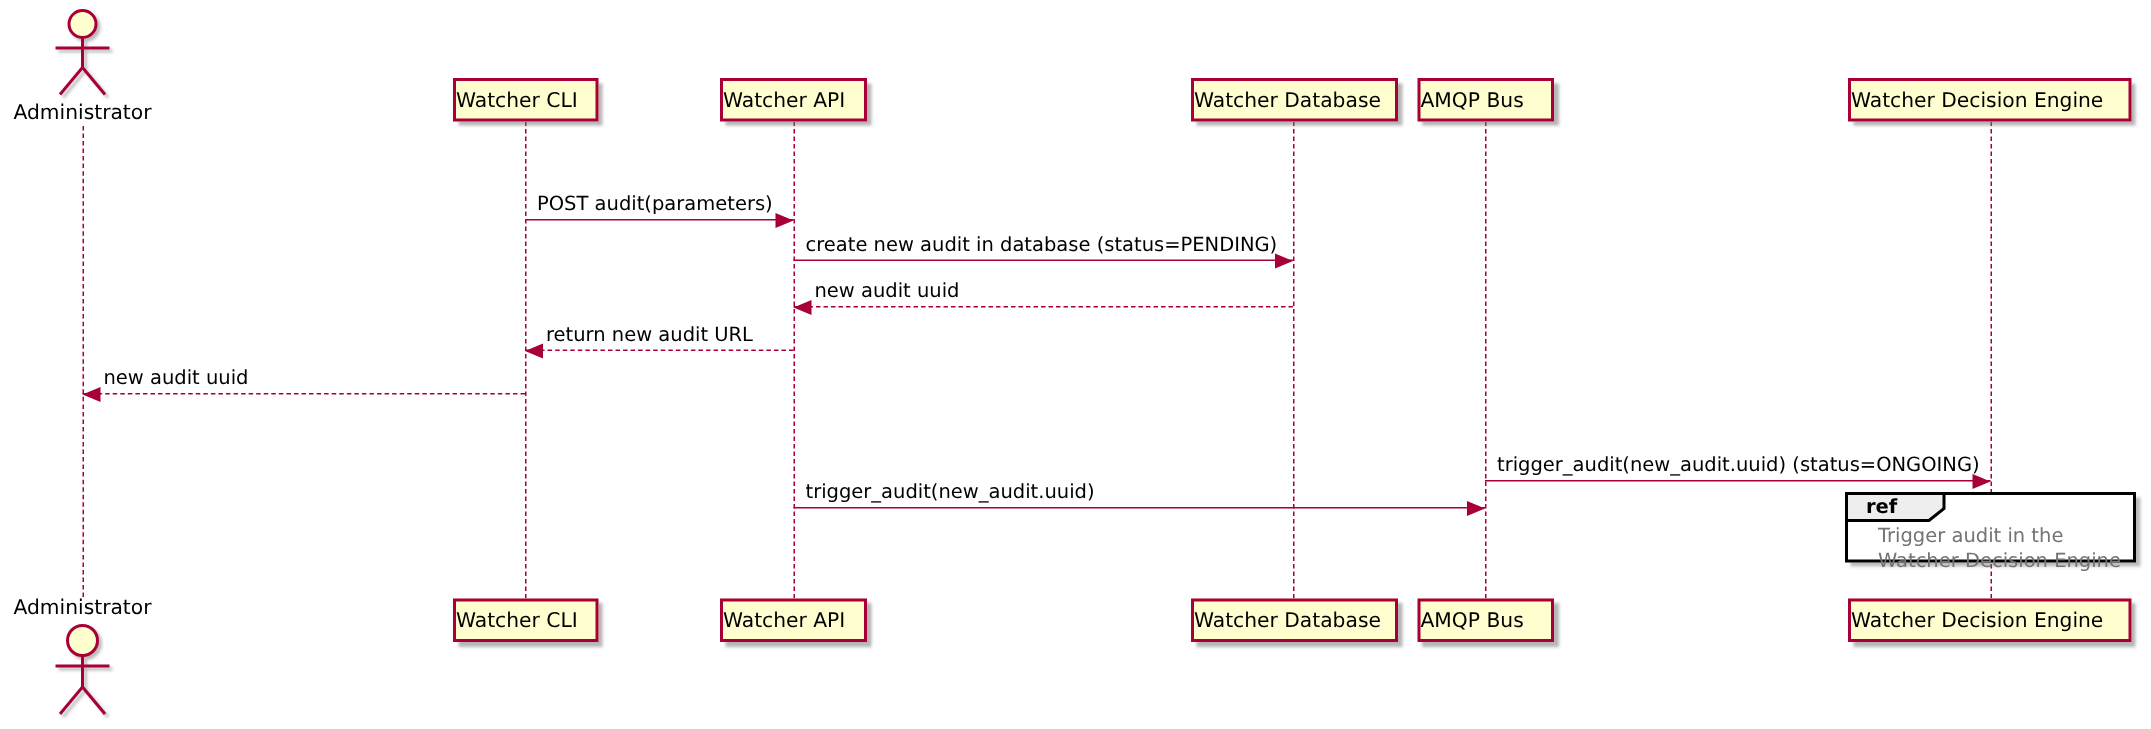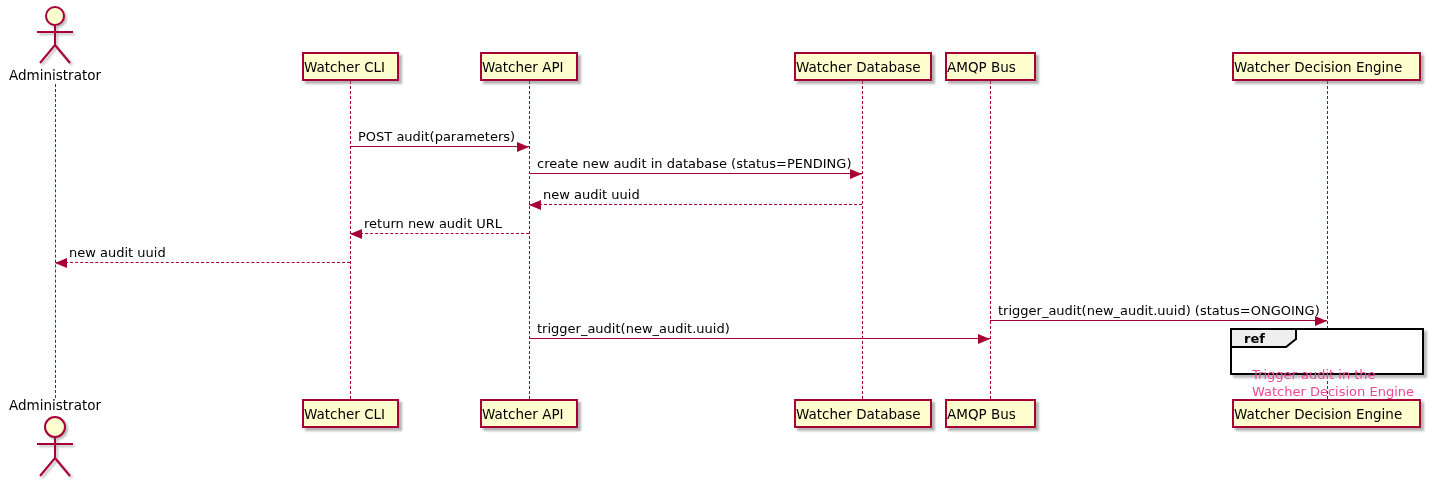--- a/index.html
+++ b/index.html
@@ -88,23 +88,23 @@
   }
   .ref-keyword {
     position: absolute;
     left: 12px; top: 1px;
     font-size: 13px;
     font-weight: bold;
     color: #000000;
   }
   .ref-body {
     position: absolute;
-    left: 20px; top: 36px;
+    left: 20px; top: 19px;
     font-size: 13px;
-    color: #ec4899;
+    color: #737373;
     line-height: 17px;
     white-space: nowrap;
   }
 </style>
 </head>
 <body>
 
 <div class="diagram">
 
   <div class="lifeline" style="left:55px; top:84px; height:314px;"></div>

